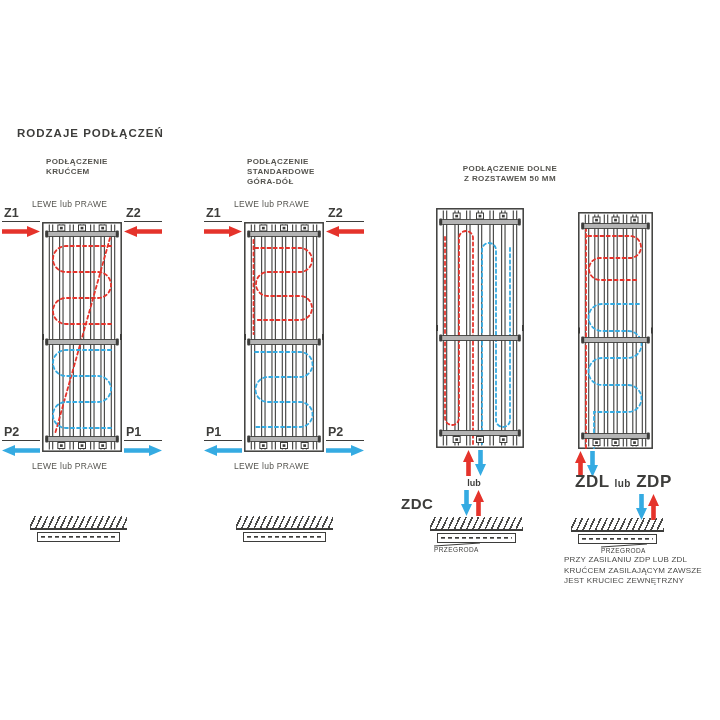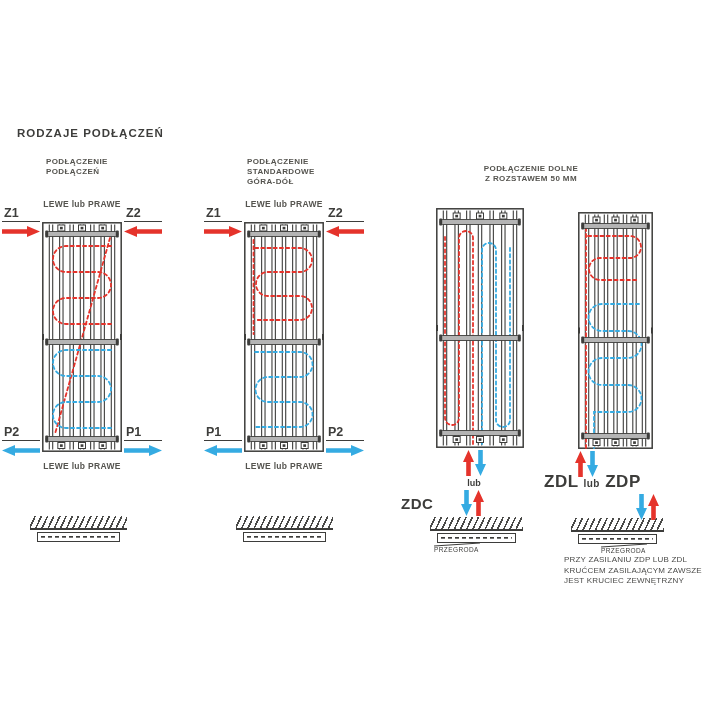--- a/index.html
+++ b/index.html
@@ -1,21 +1,21 @@
 <!DOCTYPE html>
 <html><head>
 <meta charset="utf-8">
 <style>
   html,body{margin:0;padding:0;background:#fff;}
   body{width:720px;height:720px;position:relative;overflow:hidden;
        font-family:"Liberation Sans",sans-serif;color:#3d3d3b;}
   .abs{position:absolute;}
   .page-title{font-size:11.5px;font-weight:bold;letter-spacing:1px;color:#3d3d3b;}
   .heading{font-size:8px;font-weight:bold;letter-spacing:.4px;line-height:10px;color:#55544f;}
-  .note-lr{font-size:8.5px;letter-spacing:.3px;color:#55544f;text-align:center;font-weight:bold;}
+  .note-lr{font-size:8.5px;letter-spacing:.3px;color:#55544f;text-align:left;}
   .port{width:38px;}
   .port .pt{font-size:12.5px;font-weight:bold;line-height:13px;color:#3d3d3b;
             border-bottom:1.8px solid #3d3d3b;padding:0 2px 1px;}
   .port.pleft .pt{text-align:left;}
   .port.pright .pt{text-align:left;}
   .port .arr{display:block;margin-top:1px;}
   .vpair{display:flex;gap:1px;}
   .lub-small{font-size:9px;font-weight:bold;text-align:center;color:#3d3d3b;}
   .zdc-label{font-size:15px;font-weight:bold;letter-spacing:.5px;color:#3d3d3b;}
   .zdl-label{font-size:17px;font-weight:bold;letter-spacing:.5px;color:#3d3d3b;white-space:nowrap;}
@@ -31,28 +31,28 @@
       background:#3d3d3b;transform:rotate(-4deg);}
   .note-small{font-size:8px;line-height:10.5px;letter-spacing:.2px;color:#4a4a48;}
 </style>
 </head>
 <body>
 
 <div class="abs page-title" style="left:17px;top:127px;">RODZAJE PODŁĄCZEŃ</div>
 
 <div class="abs heading" style="left:46px;top:157px;">
   <div>PODŁĄCZENIE</div>
-  <div>PODŁĄCZEŃ</div>
+  <div>KRUĆCEM</div>
 </div>
 <div class="abs heading" style="left:247px;top:157px;">
   <div>PODŁĄCZENIE</div>
   <div>STANDARDOWE</div>
   <div>GÓRA-DÓŁ</div>
 </div>
-<div class="abs heading" style="left:431px;top:164px;width:200px;text-align:center;">
+<div class="abs heading" style="left:410px;top:164px;width:200px;text-align:center;">
   <div>PODŁĄCZENIE DOLNE</div>
   <div>Z ROZSTAWEM 50 MM</div>
 </div>
 
 <div class="abs note-lr" style="left:32px;top:199px;width:100px;">LEWE lub PRAWE</div>
 <div class="abs note-lr" style="left:32px;top:461px;width:100px;">LEWE lub PRAWE</div>
 <div class="abs note-lr" style="left:234px;top:199px;width:100px;">LEWE lub PRAWE</div>
 <div class="abs note-lr" style="left:234px;top:461px;width:100px;">LEWE lub PRAWE</div>
 
 <div class="abs radiator" style="left:42px;top:222px;"><svg width="80" height="230" viewBox="0 0 80 230">
@@ -297,21 +297,21 @@
 <div class="abs zdc-label" style="left:401px;top:495px;">ZDC</div>
 
 <div class="abs vpair" style="left:575px;top:451px;">
   <span class="arr"><svg width="11" height="26" viewBox="0 0 11 26">
         <path d="M3.2 26 V12 H0 L5.5 0 L11 12 H7.8 V26 Z" fill="#e5332b"></path>
       </svg></span>
   <span class="arr"><svg width="11" height="26" viewBox="0 0 11 26">
         <path d="M3.2 0 V14 H0 L5.5 26 L11 14 H7.8 V0 Z" fill="#35abe2"></path>
       </svg></span>
 </div>
-<div class="abs zdl-label" style="left:544px;top:472px;">
+<div class="abs zdl-label" style="left:575px;top:472px;">
   <span>ZDL</span>
   <span class="mid">lub</span>
   <span>ZDP</span>
 </div>
 <div class="abs vpair" style="left:636px;top:494px;">
   <span class="arr"><svg width="11" height="26" viewBox="0 0 11 26">
         <path d="M3.2 0 V14 H0 L5.5 26 L11 14 H7.8 V0 Z" fill="#35abe2"></path>
       </svg></span>
   <span class="arr"><svg width="11" height="26" viewBox="0 0 11 26">
         <path d="M3.2 26 V12 H0 L5.5 0 L11 12 H7.8 V26 Z" fill="#e5332b"></path>

